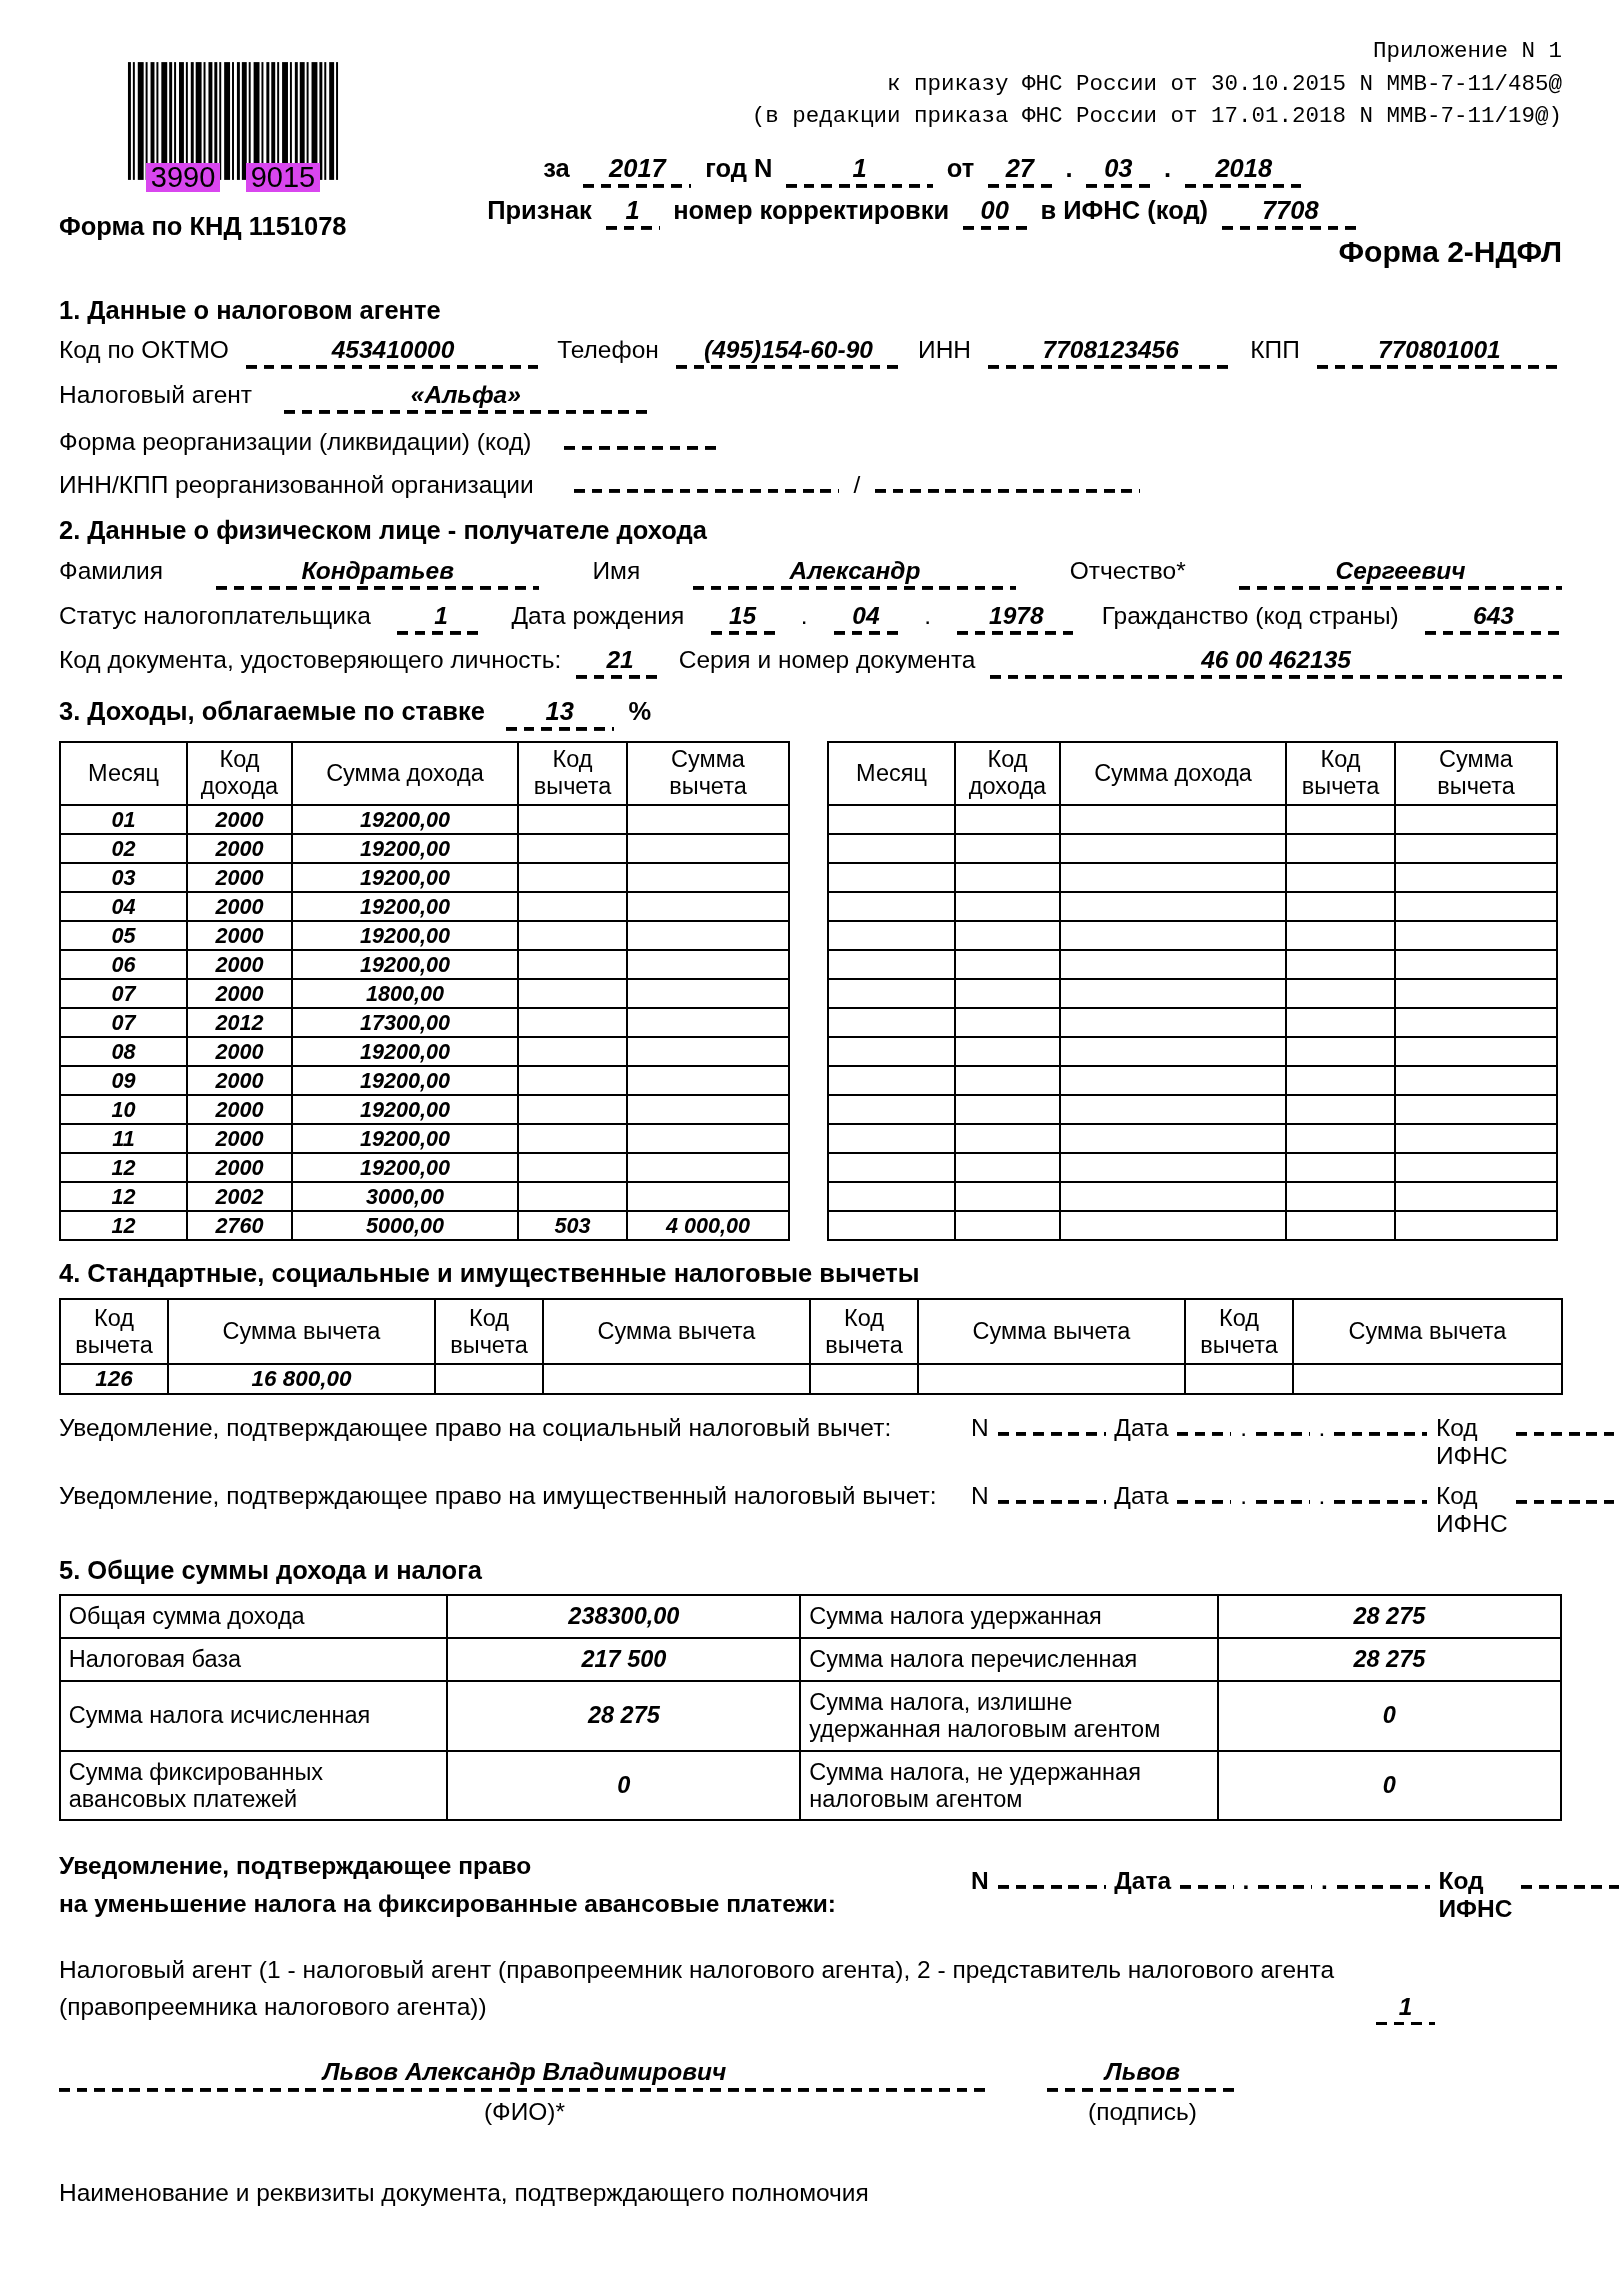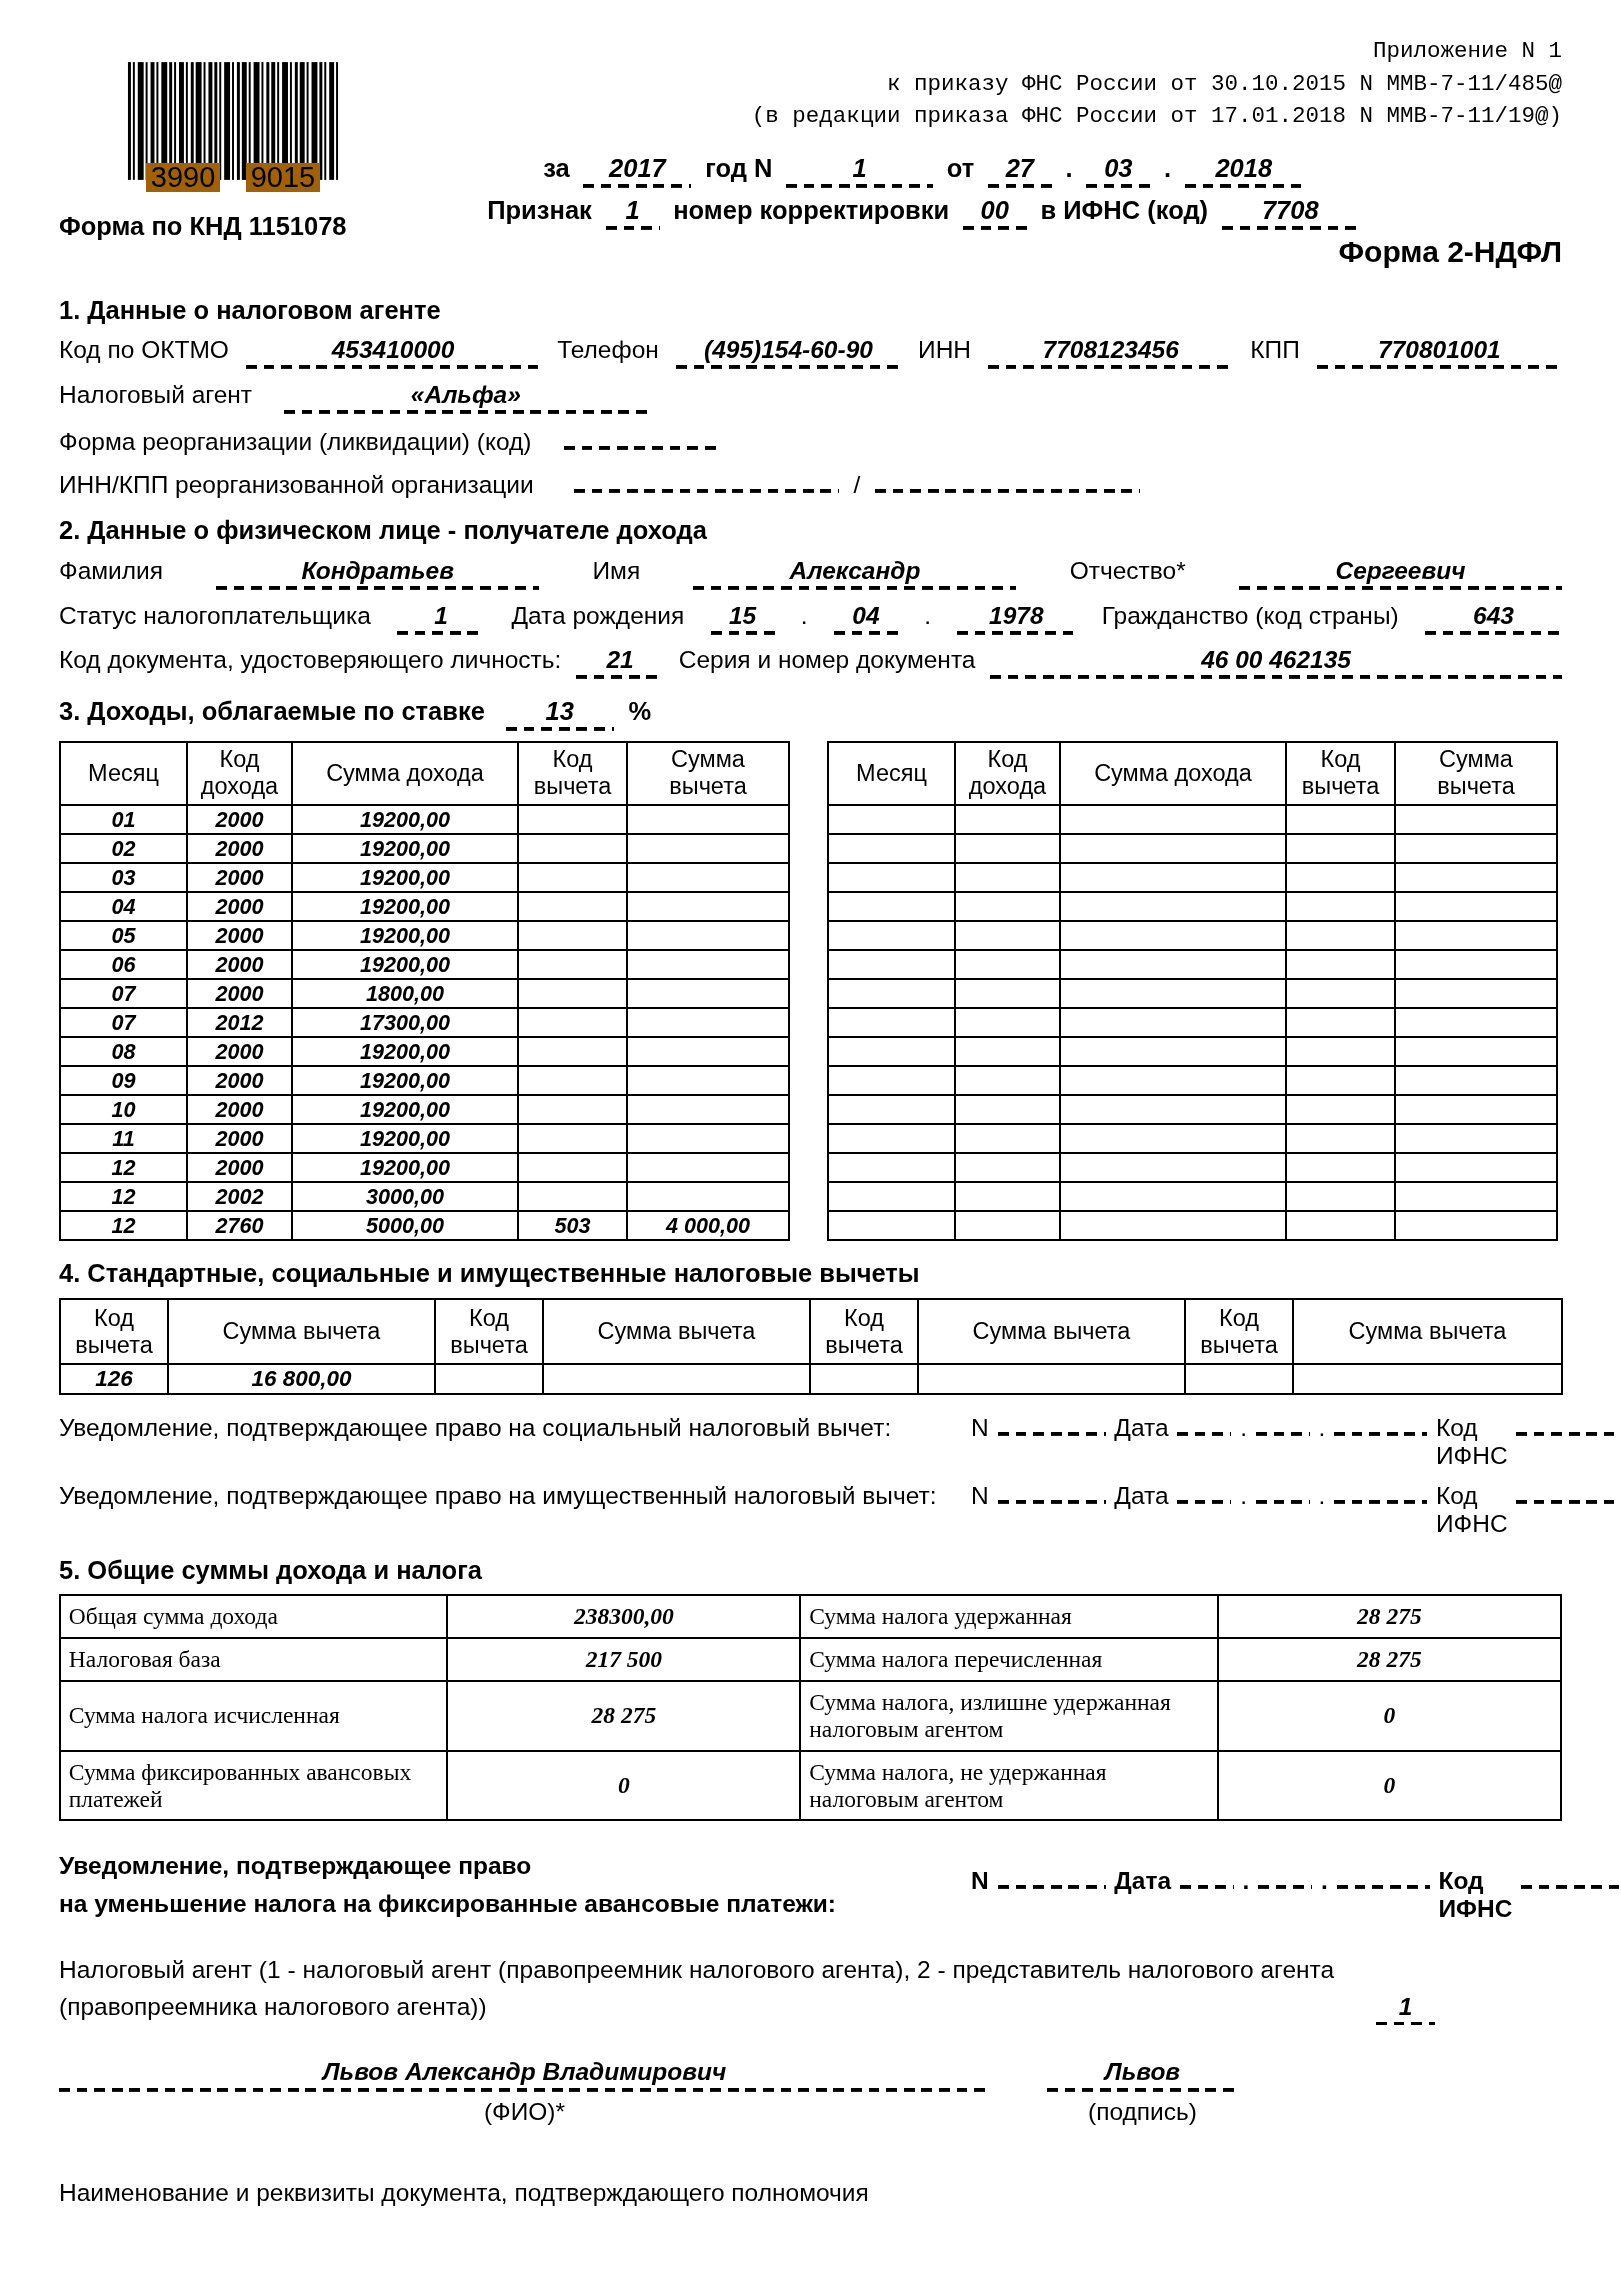--- a/index.html
+++ b/index.html
@@ -33,21 +33,21 @@
 
   
   .hdr { position: relative; min-height: 243px; }
   .hdr-left { position: absolute; left: 0; top: 27.4px; width: 294px; }
   .barcode { position: relative; width: 214px; margin-left: 67px; }
   .barcode-digits {
     position: absolute; left: 0; right: 0; bottom: -5.9px;
     display: flex; justify-content: center; gap: 25.5px;
     font-size: 29px; line-height: 1;
   }
-  .barcode-digits span { background: #a16207; padding: 0 4.9px; }
+  .barcode-digits span { background: #d946ef; padding: 0 4.9px; }
   .knd { font-weight: bold; font-size: 25.5px; margin-top: 25.5px; }
   .appendix { position: absolute; right: 0; top: 0; text-align: right; font-size: 22.5px; line-height: 1.45; font-family: Liberation Mono, monospace; }
   .title-wrap { margin: 0 108px 0 333px; padding-top: 110px; text-align: center; }
   .main-title { font-size: 29px; font-weight: bold; }
   .tline { display: flex; justify-content: center; align-items: baseline; gap: 13.7px; font-size: 25.5px; font-weight: bold; margin-top: 8.8px; }
   .form-ndfl { text-align: right; font-weight: bold; font-size: 30px; margin-top: 5px; }
 
   .sect-title { font-weight: bold; font-size: 25.5px; margin: 17.6px 0 9.8px 0; }
   .fline { display: flex; align-items: baseline; gap: 14.7px; margin: 11.8px 0; }
   .sb { justify-content: space-between; }
@@ -58,21 +58,21 @@
   table.income { border-collapse: collapse; border: 2.9px solid #000; width: 729px; font-size: 21.6px; table-layout: fixed; padding-left: 16px; }
   table.income th { border: 2px solid #000; font-weight: normal; padding: 3.9px 2px; font-size: 23.5px; }
   table.income td { border: 2px solid #000; height: 29px; text-align: center; padding: 0 2.9px; }
 
   
   table.deduct { border-collapse: collapse; border: 2.9px solid #000; width: 100%; table-layout: fixed; }
   table.deduct th { border: 2px solid #000; font-weight: normal; padding: 4.9px 2px; font-size: 23.5px; }
   table.deduct td { border: 2px solid #000; height: 28px; text-align: center; font-size: 22.5px; }
 
   
-  table.totals { border-collapse: collapse; border: 2.9px solid #000; width: 100%; table-layout: fixed; font-size: 23.5px; margin-top: 5.9px; font-family: Liberation Serif, serif; }
+  table.totals { border-collapse: collapse; border: 2.9px solid #000; width: 100%; table-layout: fixed; font-size: 23.5px; margin-top: 5.9px; }
   table.totals td { border: 2px solid #000; padding: 6.9px 7.8px; }
   table.totals td.cv { text-align: center; font-weight: bold; font-style: italic; }
 
   
   .notice-row { display: flex; align-items: baseline; margin: 9.8px 0; }
   .notice-label { width: 912px; flex: none; }
   .ngroup { display: flex; align-items: baseline; gap: 8.8px; flex: 1; }
   .notice-row2 { display: flex; align-items: flex-end; margin: 25.5px 0 9.8px 0; font-weight: bold; }
   .notice-label2 { width: 912px; flex: none; line-height: 1.55; }
 

